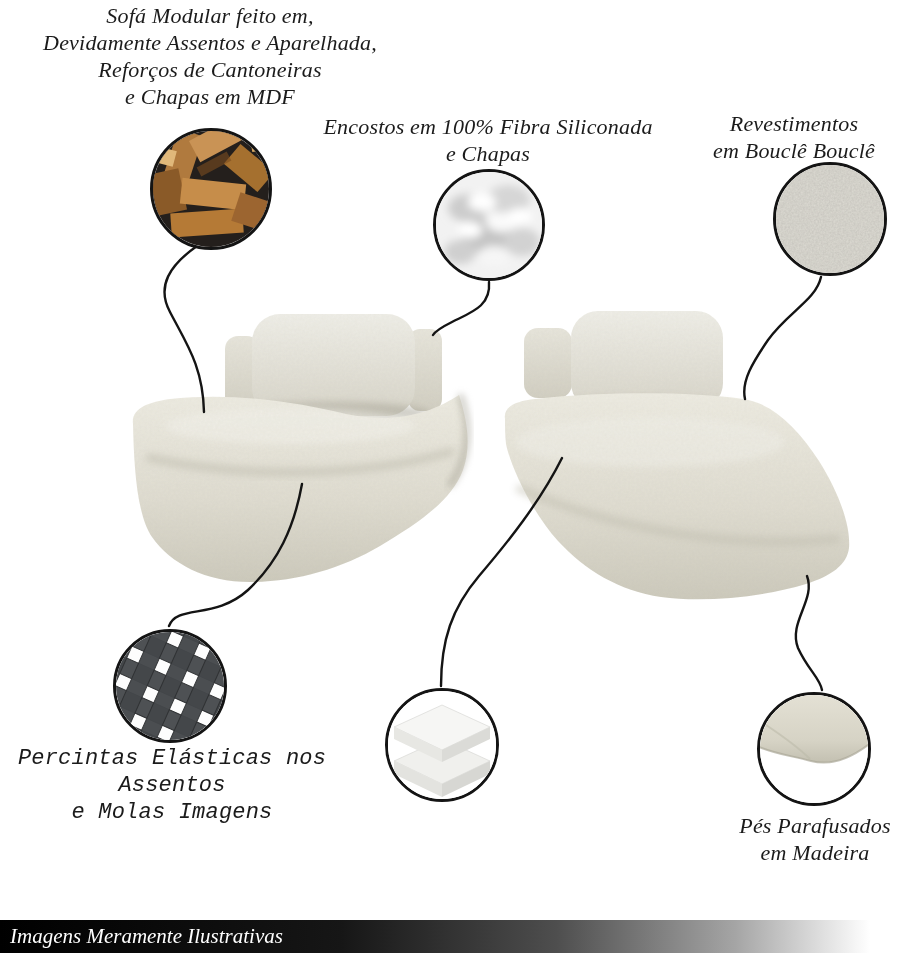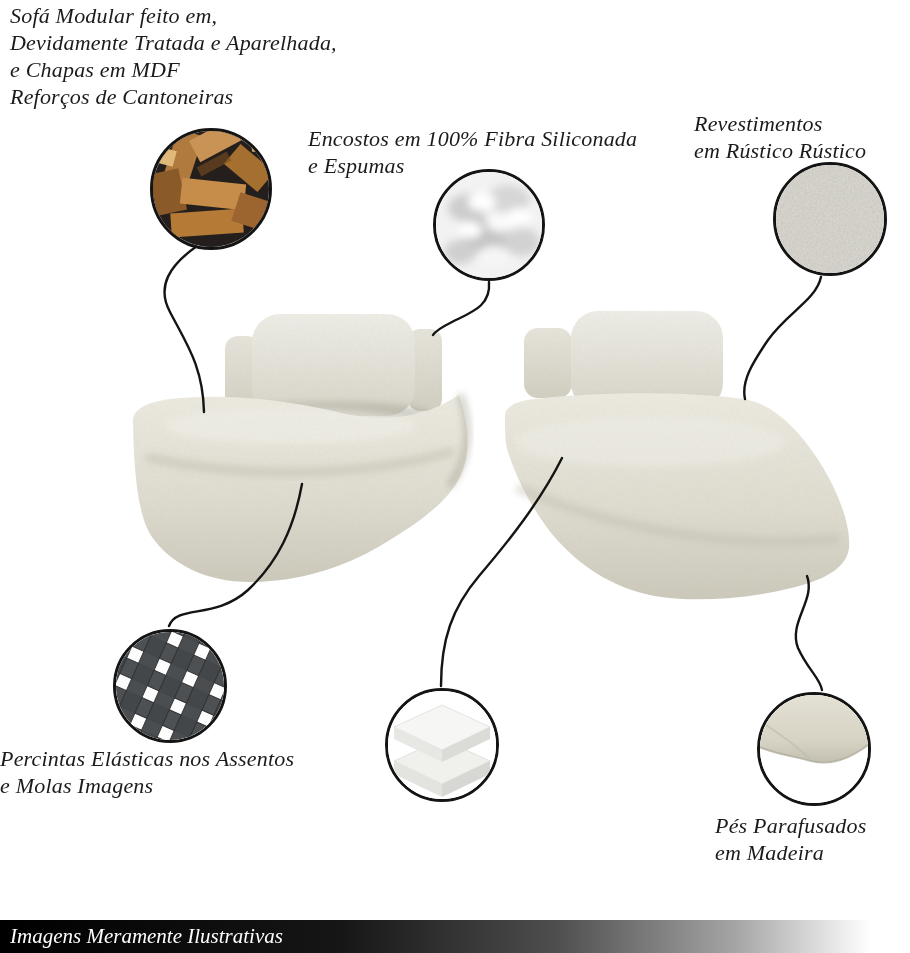--- a/index.html
+++ b/index.html
@@ -1,20 +1,20 @@
 <!DOCTYPE html>
 <html><head>
 <meta charset="utf-8">
 <style>
   html,body{margin:0;padding:0;background:#ffffff;}
   .canvas{
     position:relative;width:910px;height:953px;background:#ffffff;overflow:hidden;
     font-family:"Liberation Serif",serif;font-style:italic;color:#1b1b1b;
   }
-  .callout-text{position:absolute;font-size:22px;line-height:27px;letter-spacing:.2px;}
+  .callout-text{position:absolute;text-align:center;font-size:22px;line-height:27px;letter-spacing:.2px;}
   .photo-circle{
     position:absolute;border:3px solid #141414;border-radius:50%;overflow:hidden;
     background:#fff;box-sizing:border-box;
   }
   .photo-circle svg{display:block;width:100%;height:100%;}
   .overlay-svg{position:absolute;left:0;top:0;z-index:1;}
   .layer2{z-index:2;}
   .footer-bar{
     position:absolute;left:0;top:920px;width:897px;height:33px;
     background:linear-gradient(90deg,#000 0%,#161616 38%,#4e4e4e 62%,#a5a5a5 82%,#ffffff 97%);
@@ -91,33 +91,33 @@
       <path d="M489,282 C491,306 472,312 452,322 C444,326 436,330 433,335"></path>
       <path d="M821,277 C816,300 788,312 768,340 C753,362 741,381 745,399"></path>
       <path d="M302,484 C294,528 278,562 248,590 C215,620 177,604 169,626"></path>
       <path d="M562,458 C540,502 508,542 479,576 C452,608 441,640 441,686"></path>
       <path d="M807,576 C816,600 788,622 798,648 C808,670 820,678 822,690"></path>
     </g>
   </svg>
 
   <div class="callout-text layer2" style="left:10px;top:2px;width:400px;">
     <div>Sofá Modular feito em,</div>
-    <div>Devidamente Tratada e Aparelhada,</div>
+    <div>Devidamente Assentos e Aparelhada,</div>
+    <div>Reforços de Cantoneiras</div>
     <div>e Chapas em MDF</div>
-    <div>Reforços de Cantoneiras</div>
-  </div>
-
-  <div class="callout-text layer2" style="left:308px;top:113px;width:360px;margin-top:12px;">
+  </div>
+
+  <div class="callout-text layer2" style="left:308px;top:113px;width:360px;">
     <div>Encostos em 100% Fibra Siliconada</div>
-    <div>e Espumas</div>
+    <div>e Chapas</div>
   </div>
 
   <div class="callout-text layer2" style="left:694px;top:110px;width:200px;">
     <div>Revestimentos</div>
-    <div>em Rústico Rústico</div>
+    <div>em Bouclê Bouclê</div>
   </div>
 
   <div class="photo-circle layer2" style="left:150px;top:128px;width:122px;height:122px;">
     <svg viewBox="0 0 116 116">
       <rect x="0" y="0" width="116" height="116" fill="#241f1c"></rect>
       <rect x="16" y="0" width="26" height="58" fill="#b07a3e" transform="rotate(18 29 29)"></rect>
       <rect x="38" y="-6" width="62" height="24" fill="#c99355" transform="rotate(-28 69 6)"></rect>
       <rect x="74" y="24" width="44" height="26" fill="#a5702f" transform="rotate(40 96 37)"></rect>
       <rect x="0" y="40" width="30" height="42" fill="#8a5a28" transform="rotate(-12 15 61)"></rect>
       <rect x="28" y="50" width="64" height="26" fill="#c68d4a" transform="rotate(6 60 63)"></rect>
@@ -208,21 +208,21 @@
           <stop offset="1" stop-color="#c3c0b1"></stop>
         </linearGradient>
       </defs>
       <rect width="108" height="108" fill="#ffffff"></rect>
       <path d="M-5,-5 L113,-5 L113,46 C96,60 74,72 51,66 C28,60 10,58 -5,50 Z" fill="url(#gFoot)"></path>
       <path d="M-5,50 C10,58 28,60 51,66 C74,72 96,60 113,46" stroke="#aba898" stroke-width="2" fill="none" opacity="0.7"></path>
       <path d="M6,30 C24,42 38,52 50,64" stroke="#bdbaaa" stroke-width="2" fill="none" opacity="0.6"></path>
     </svg>
   </div>
 
-  <div class="callout-text layer2" style="left:0;top:745px;width:320px;">
+  <div class="callout-text layer2" style="left:12px;top:745px;width:320px;font-family:Liberation Mono, monospace;">
     <div>Percintas Elásticas nos Assentos</div>
     <div>e Molas Imagens</div>
   </div>
 
 
   <div class="callout-text layer2" style="left:715px;top:812px;width:200px;">
     <div>Pés Parafusados</div>
     <div>em Madeira</div>
   </div>
 

